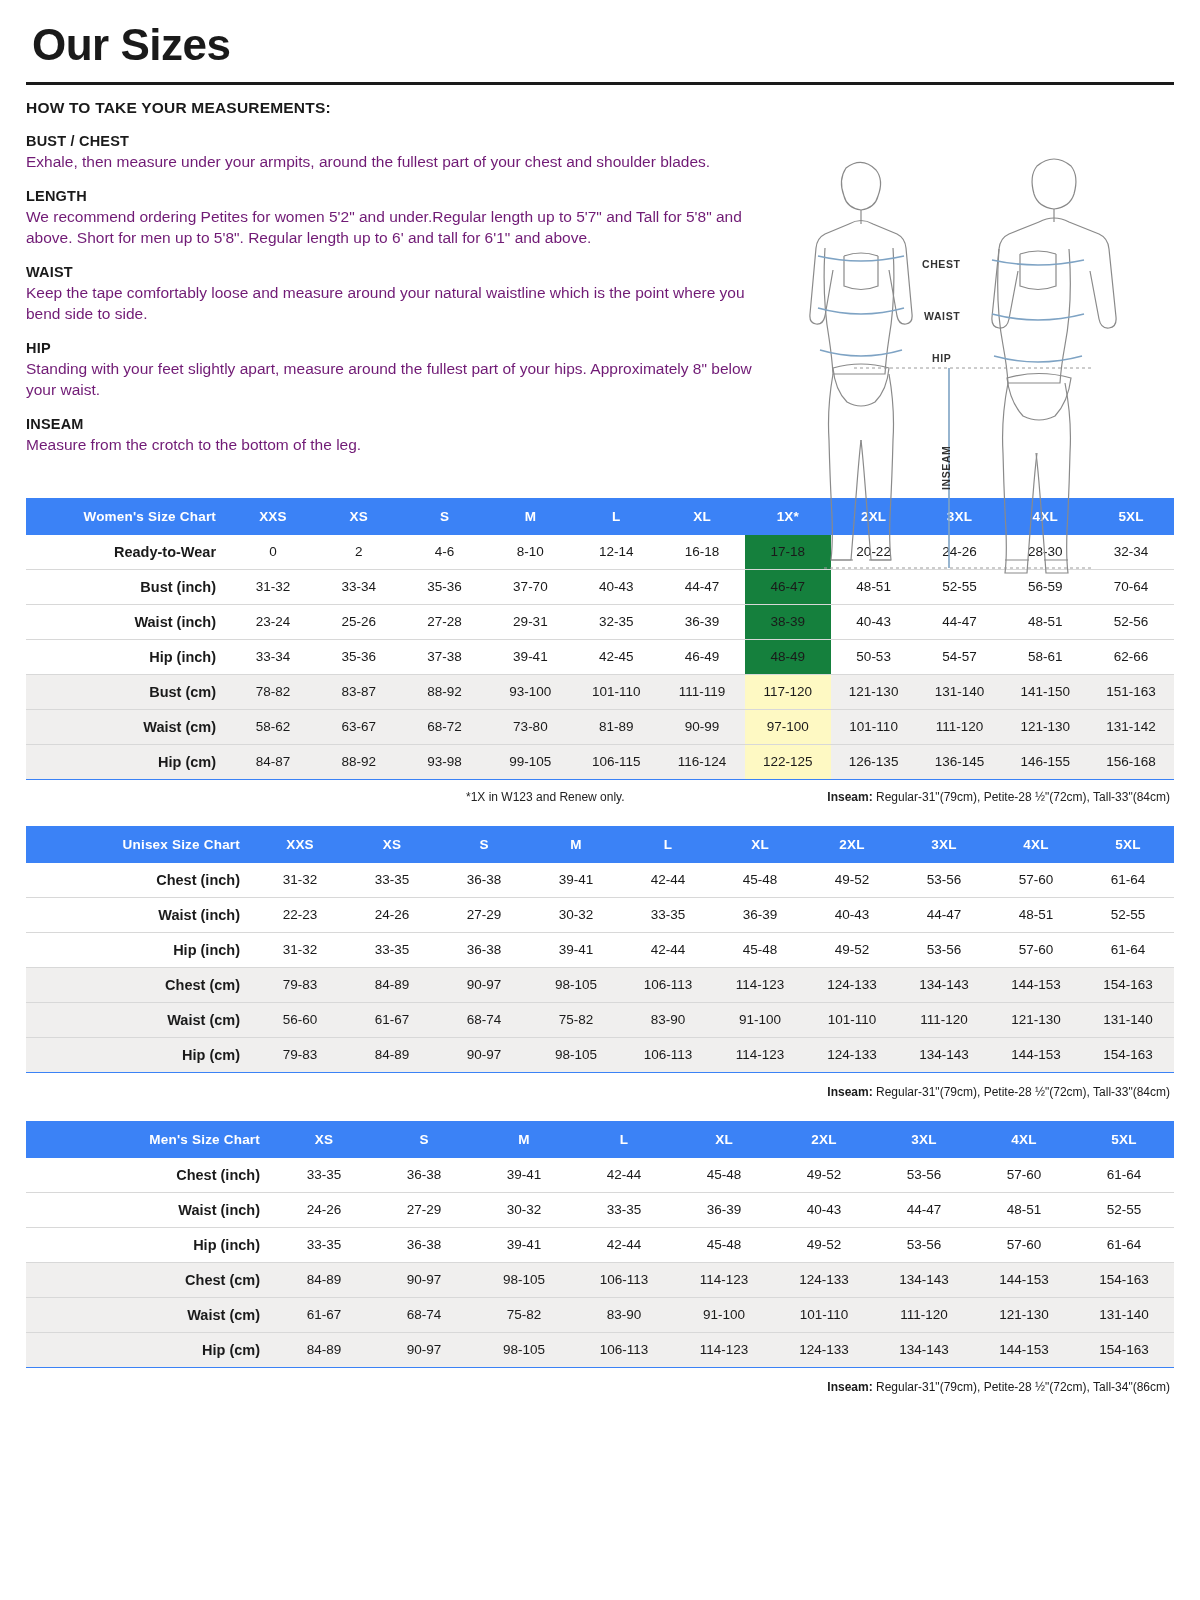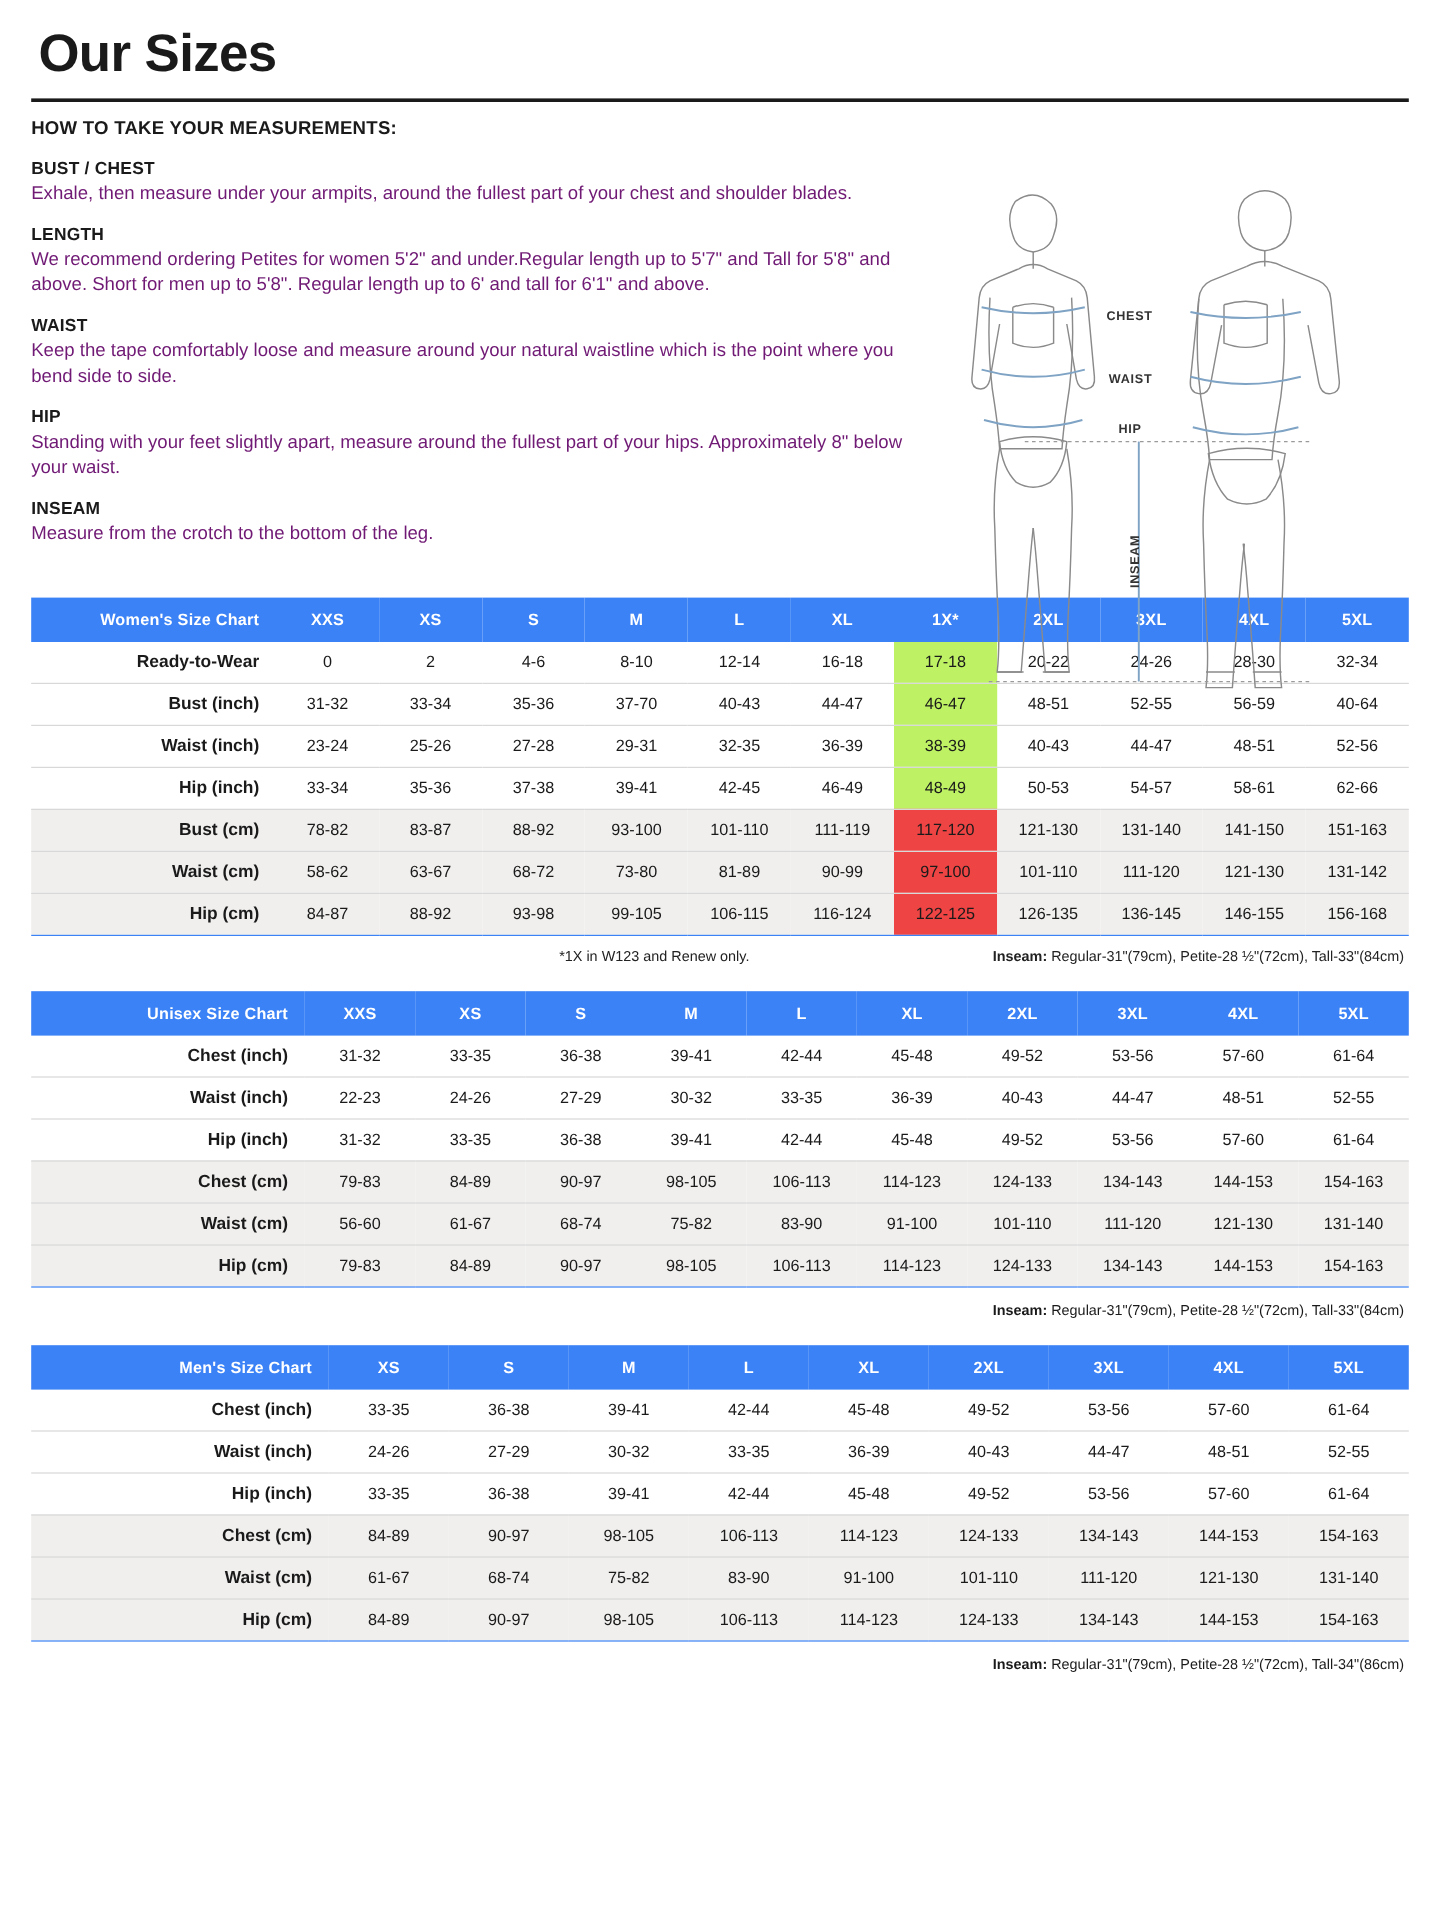--- a/index.html
+++ b/index.html
@@ -56,22 +56,22 @@
   }
   thead th.rowhead { text-align: right; padding-right: 14px; }
   tbody td {
     font-size: 13.5px; text-align: center; padding: 9px 2px;
     border-bottom: 1px solid #d8d8d8; color: #1a1a1a;
   }
   tbody td.rowhead {
     text-align: right; font-weight: bold; padding-right: 14px; font-size: 14.5px;
   }
   tbody tr.shaded td { background: #f0efee; }
-  tbody td.hl { background: #bef264; }
-  tbody tr.shaded td.hl { background: #ef4444; margin-left: 40px; }
+  tbody td.hl { background: #15803d; }
+  tbody tr.shaded td.hl { background: #fef9c3; margin-left: 40px; }
   tbody tr:last-child td { border-bottom: 1px solid #3b82f6; }
 
   .note-row {
     display: flex; justify-content: flex-end; gap: 28px;
     font-size: 12px; margin-top: 10px; padding-right: 4px; color: #222;
   }
   .note-row .left { margin-right: auto; margin-left: 440px; }
   .note-row b { font-weight: bold; }
   .note-single { text-align: right; font-size: 12px; margin-top: 12px; padding-right: 4px; }
 </style>
@@ -199,21 +199,21 @@
           <td>31-32</td>
           <td>33-34</td>
           <td>35-36</td>
           <td>37-70</td>
           <td>40-43</td>
           <td>44-47</td>
           <td class="hl">46-47</td>
           <td>48-51</td>
           <td>52-55</td>
           <td>56-59</td>
-          <td>40-64</td>
+          <td>70-64</td>
         </tr>
         <tr>
           <td class="rowhead">Waist (inch)</td>
           <td>23-24</td>
           <td>25-26</td>
           <td>27-28</td>
           <td>29-31</td>
           <td>32-35</td>
           <td>36-39</td>
           <td class="hl">38-39</td>

